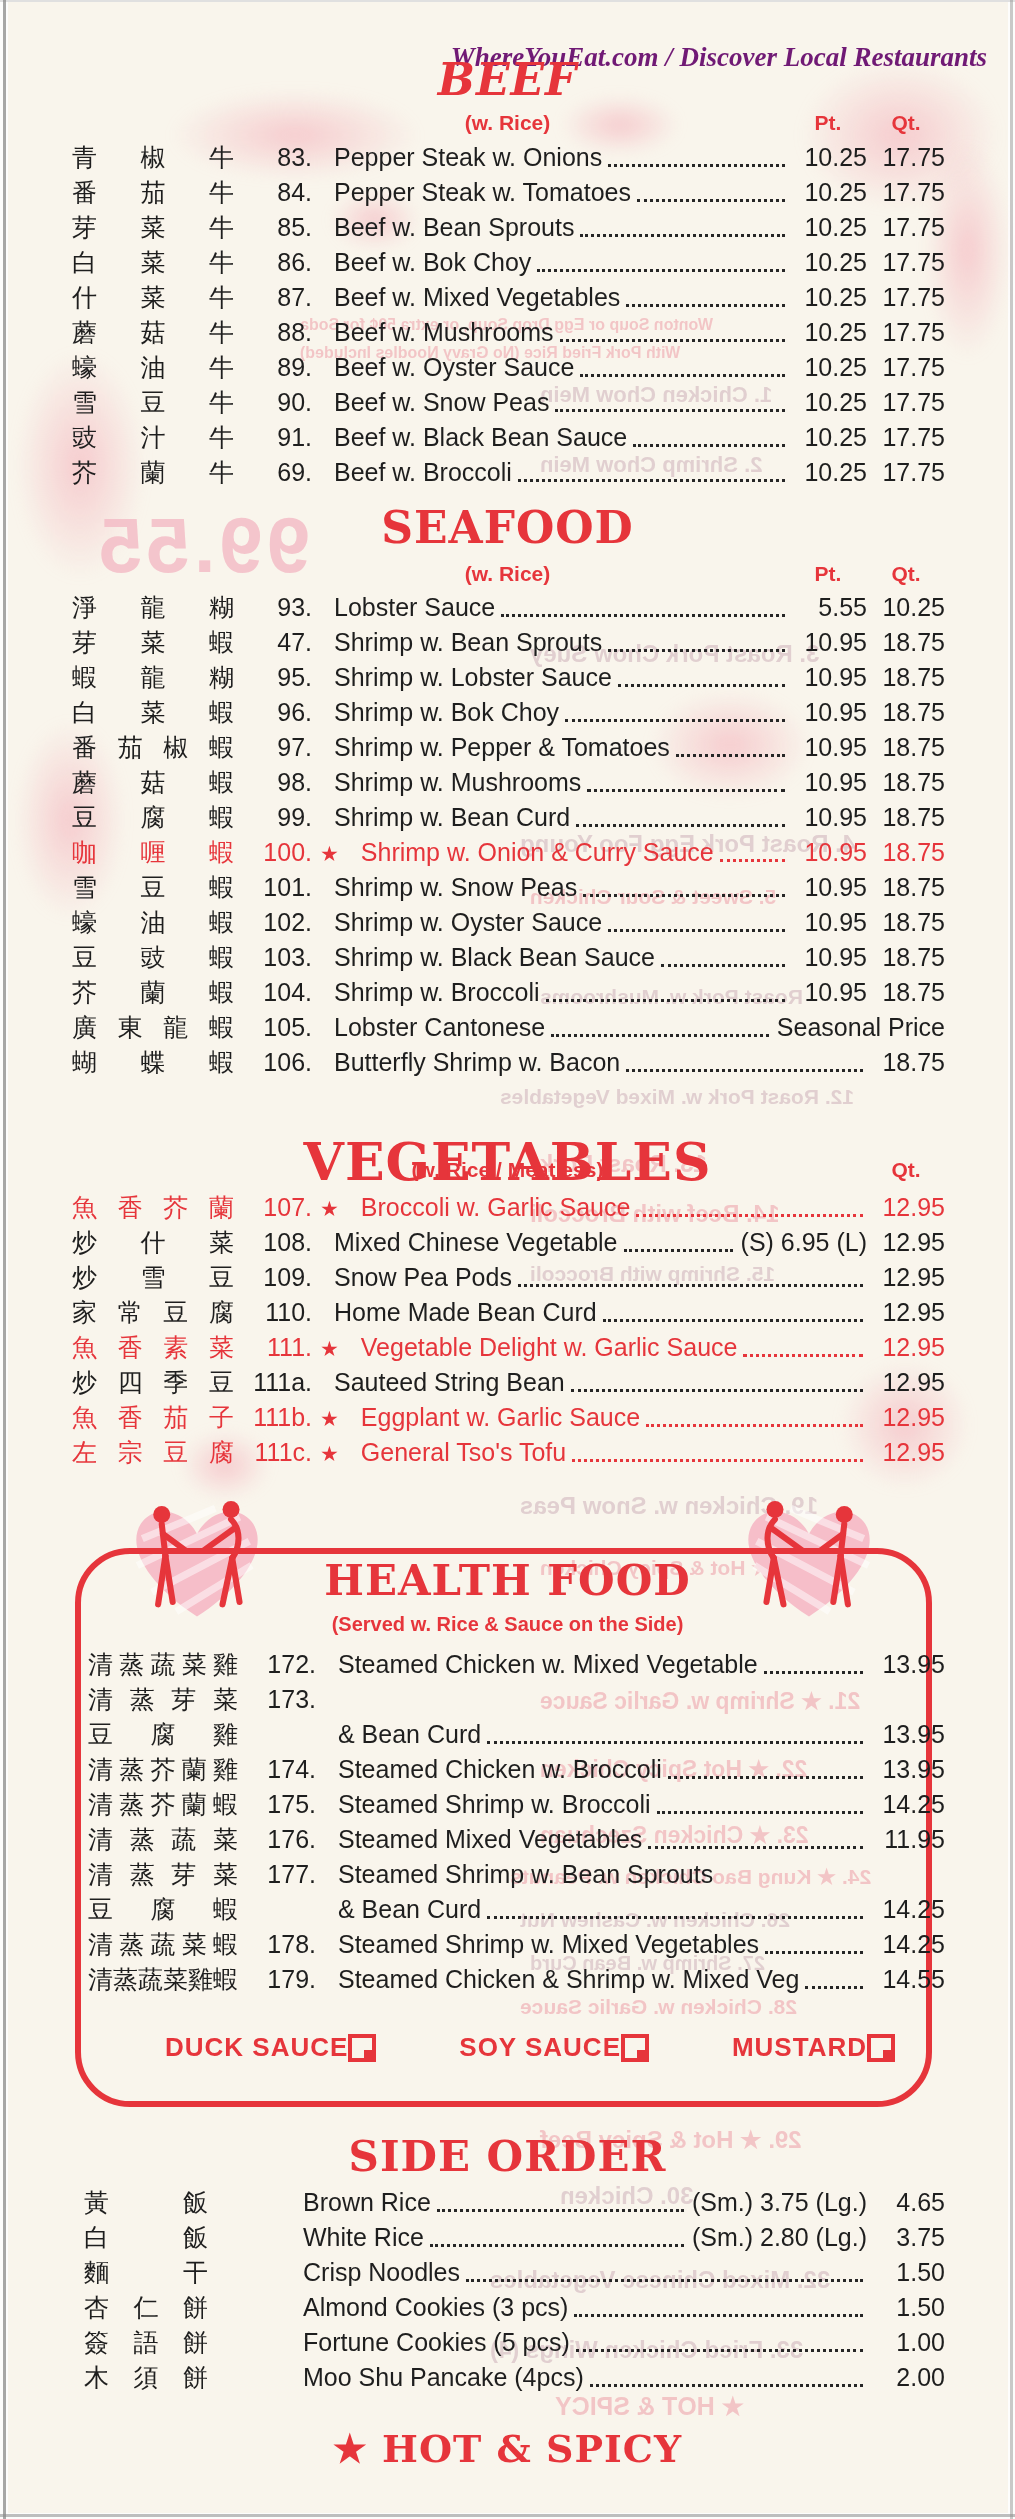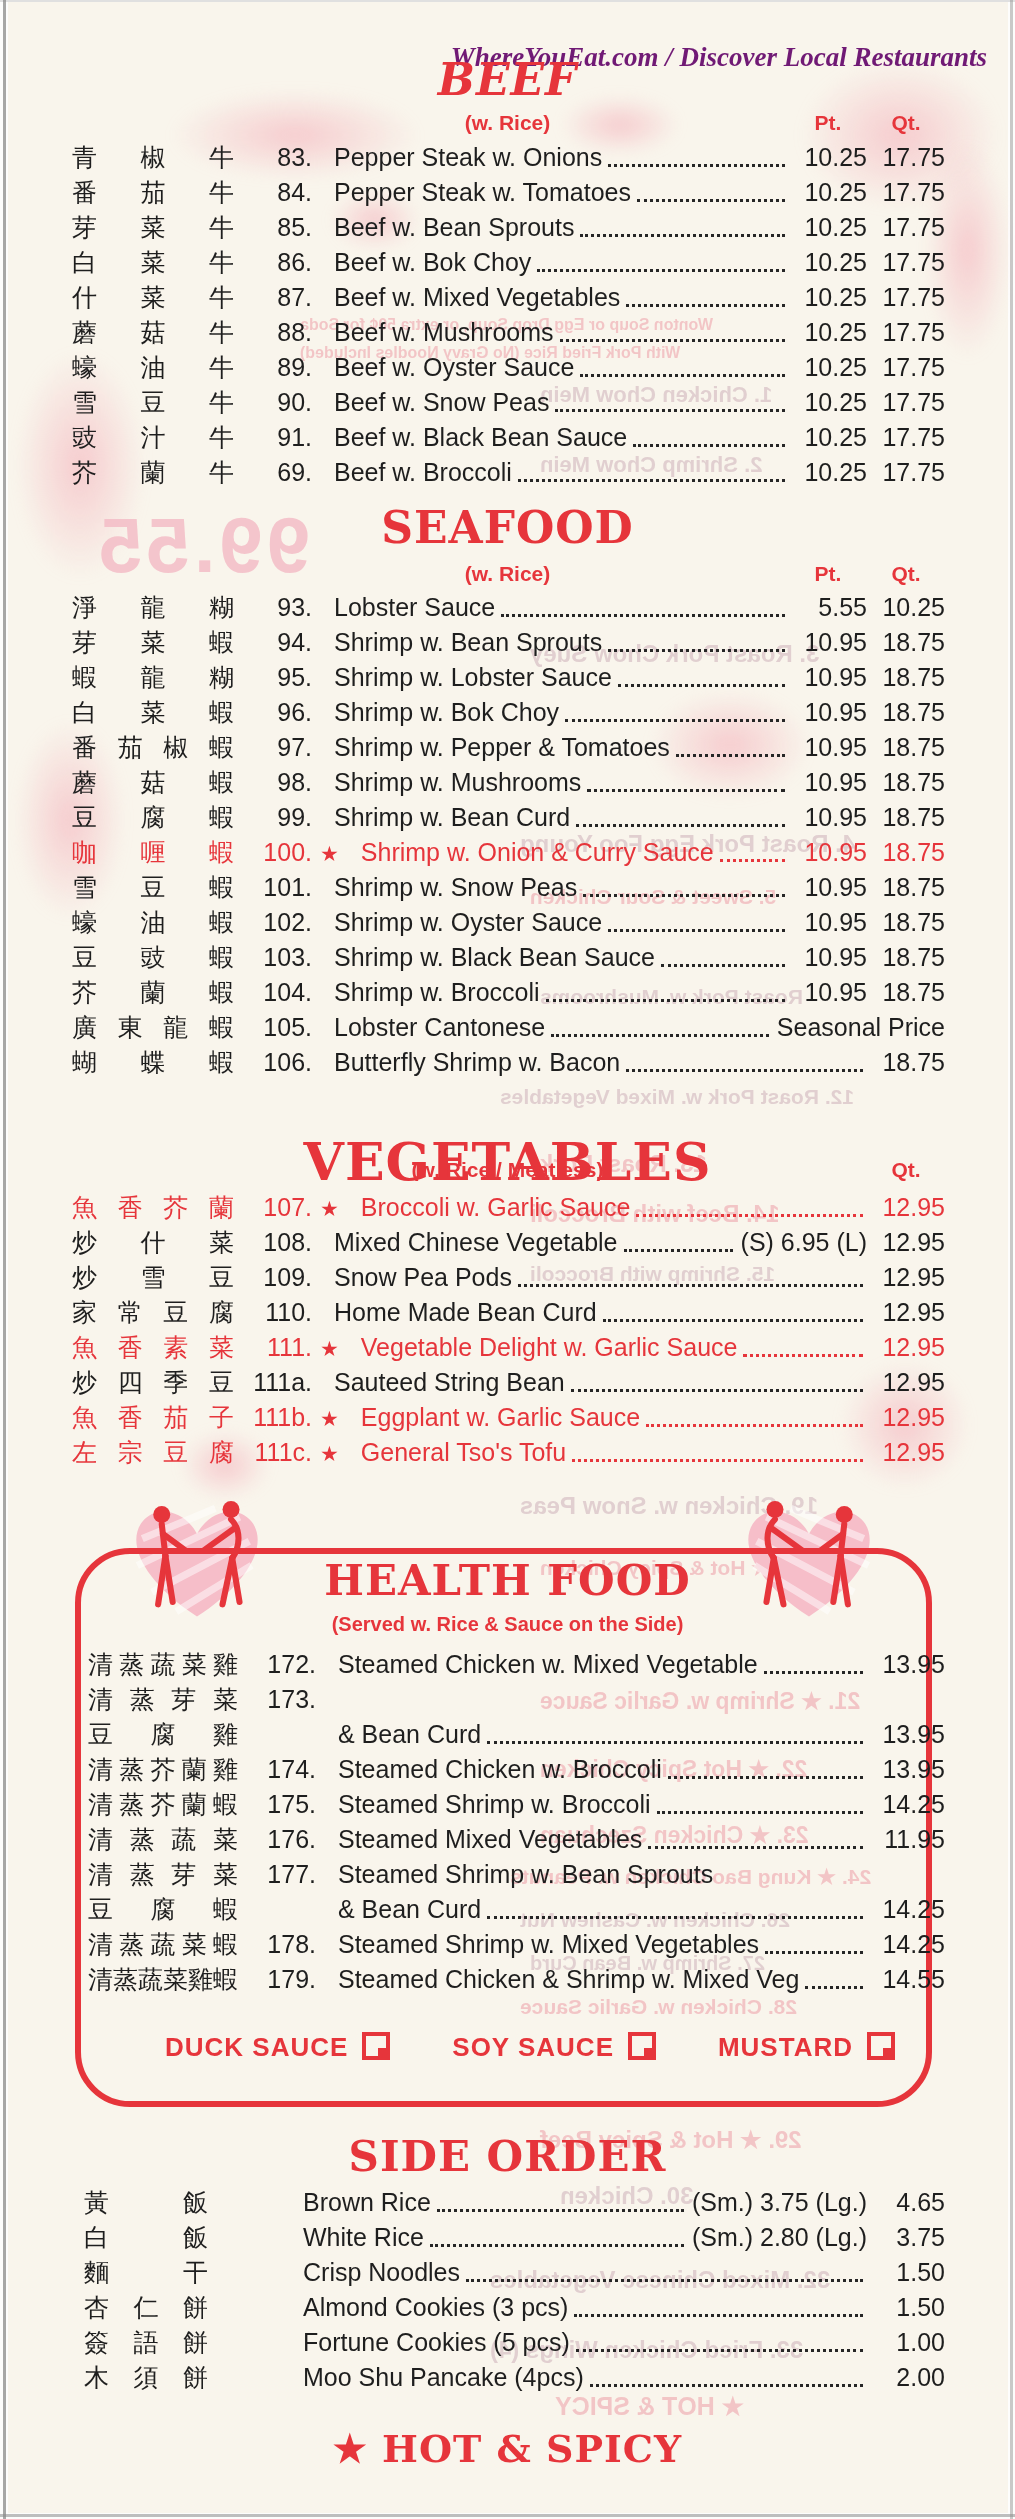--- a/index.html
+++ b/index.html
@@ -50,21 +50,21 @@
   .red span{color:var(--red);}
   .red .dots{border-color:var(--red);}
 
   .health-box{position:absolute;left:75px;top:1548px;width:845px;height:547px;
               border:6px solid var(--red);border-radius:55px;}
   .heart{position:absolute;width:158px;height:152px;}
   .heart.rx{transform:scaleX(-1);}
 
   .sauce-row{position:absolute;left:165px;right:120px;top:2032px;display:flex;
              justify-content:space-between;align-items:center;}
-  .sauce{display:flex;align-items:flex-start;gap:14px;color:var(--red);
+  .sauce{display:flex;align-items:center;gap:0;color:var(--red);
          font:700 26px "Liberation Sans",sans-serif;letter-spacing:1px;}
   .chk{position:relative;width:20px;height:20px;border:4px solid var(--red);display:inline-block;}
   .chk::after{content:"";position:absolute;right:-4px;bottom:-4px;width:12px;height:12px;background:var(--red);}
 
   .footer-hot{position:absolute;left:0;top:2426px;width:1015px;text-align:center;color:var(--red);
               font-family:"DejaVu Serif",serif;font-weight:700;font-size:38px;letter-spacing:1px;}
 </style>
 </head>
 <body>
 
@@ -266,21 +266,21 @@
         <span class="dots"></span>
         <span class="pt">5.55</span>
         <span class="qt">10.25</span>
       </div>
       <div class="row">
         <span class="zh">
           <span class="zhc">芽</span>
           <span class="zhc">菜</span>
           <span class="zhc">蝦</span>
         </span>
-        <span class="num">94.</span>
+        <span class="num">47.</span>
         <span class="name">Shrimp w. Bean Sprouts</span>
         <span class="dots"></span>
         <span class="pt">10.95</span>
         <span class="qt">18.75</span>
       </div>
       <div class="row">
         <span class="zh">
           <span class="zhc">蝦</span>
           <span class="zhc">龍</span>
           <span class="zhc">糊</span>

